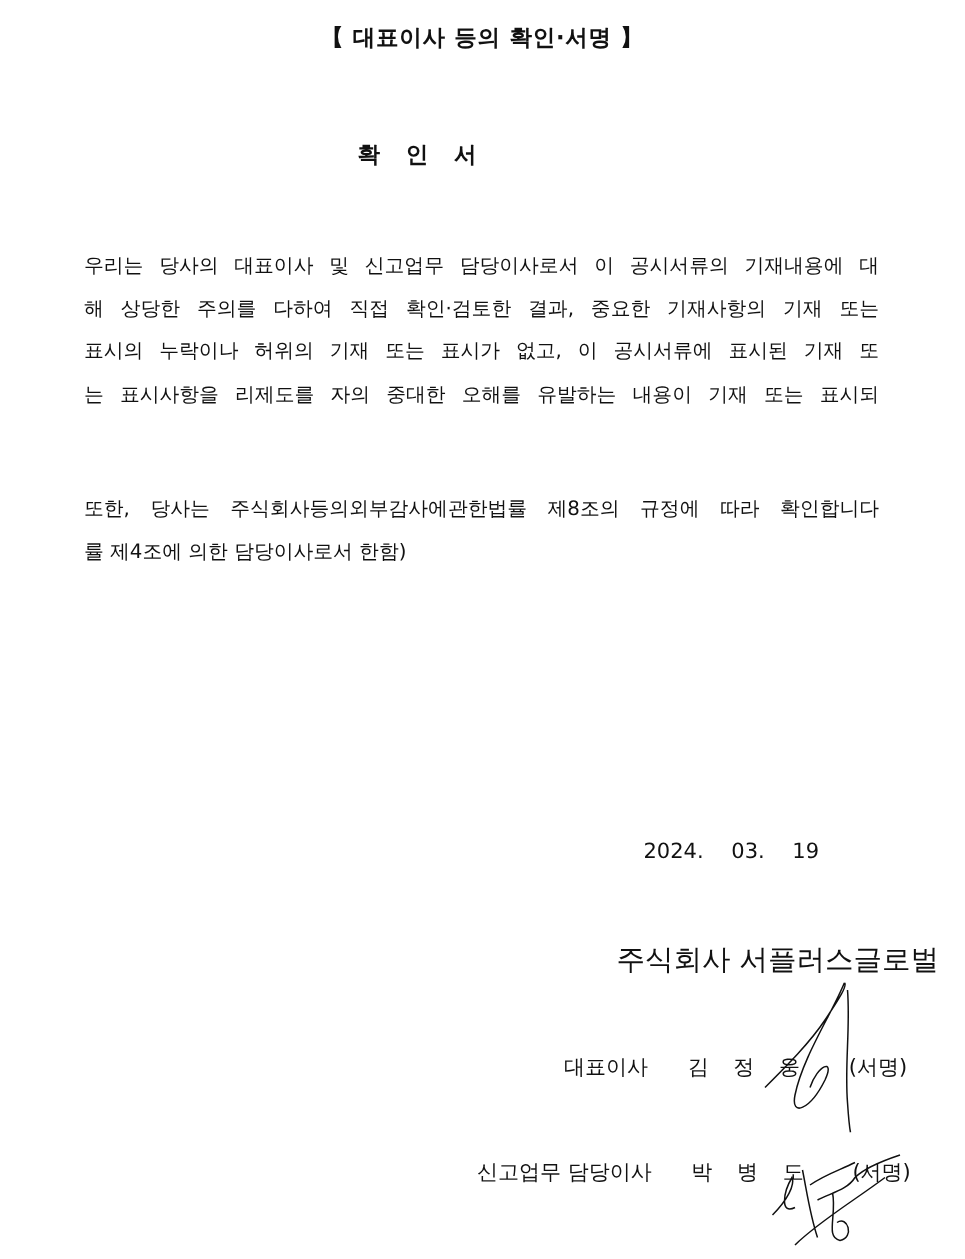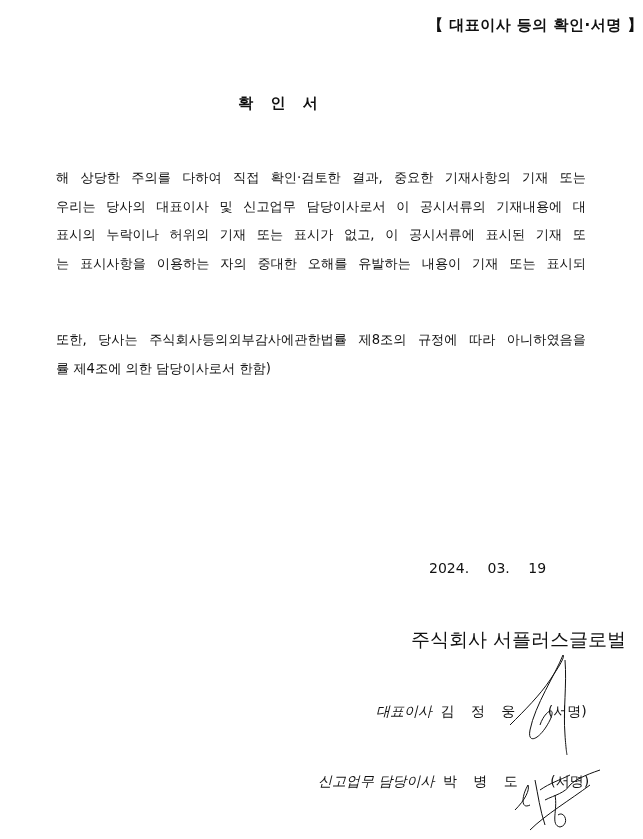--- a/index.html
+++ b/index.html
@@ -1,53 +1,53 @@
 <!DOCTYPE html>
 <html><head>
   <meta charset="utf-8">
   <style>
     html, body { margin: 0; padding: 0; background: #ffffff; }
     body { width: 643px; height: 839px; position: relative; overflow: hidden;
            font-family: "DejaVu Sans", "Liberation Sans", sans-serif; color: #111; }
-    .header-title { position: absolute; top: 16px; left: 0; width: 643px; text-align: right;
+    .header-title { position: absolute; top: 16px; left: 0; width: 643px; text-align: center;
                     font-size: 15px; font-weight: bold; letter-spacing: 0.5px; }
     .doc-title { position: absolute; top: 94px; left: 0; width: 562px; text-align: center;
                  font-size: 15px; font-weight: bold; letter-spacing: 6px; }
     .para { position: absolute; left: 56px; width: 530px; font-size: 13.2px; line-height: 28.5px; }
     .para .line { white-space: nowrap; display: block; text-align: justify; text-align-last: justify; }
     .para .line.last { text-align-last: left; }
     .para1 { top: 164px; }
     .para2 { top: 326px; }
     .date { position: absolute; top: 560px; left: 429px; font-size: 14px; word-spacing: 14px; }
     .company { position: absolute; top: 627px; left: 411px; font-size: 19px; }
     .sig-row { position: absolute; font-size: 14px; white-space: nowrap; }
     .sig-row span { display: inline-block; }
     .ceo-row { top: 703px; left: 376px; }
     .cfo-row { top: 773px; left: 318px; }
-    .role { margin-right: 4px; font-style: italic; }
+    .role { margin-right: 22px; }
     .name { letter-spacing: 6px; margin-right: 22px; }
     .seal { }
     svg.sig { position: absolute; }
   </style>
 </head>
 <body>
 
 <div class="header-title">【 대표이사 등의 확인·서명 】</div>
 
 <div class="doc-title">확 인 서</div>
 
 <div class="para para1">
+  <span class="line">우리는 당사의 대표이사 및 신고업무 담당이사로서 이 공시서류의 기재내용에 대</span>
   <span class="line">해 상당한 주의를 다하여 직접 확인·검토한 결과, 중요한 기재사항의 기재 또는</span>
-  <span class="line">우리는 당사의 대표이사 및 신고업무 담당이사로서 이 공시서류의 기재내용에 대</span>
   <span class="line">표시의 누락이나 허위의 기재 또는 표시가 없고, 이 공시서류에 표시된 기재 또</span>
-  <span class="line">는 표시사항을 이용하는 자의 중대한 오해를 유발하는 내용이 기재 또는 표시되</span>
+  <span class="line">는 표시사항을 리제도를 자의 중대한 오해를 유발하는 내용이 기재 또는 표시되</span>
 </div>
 
 <div class="para para2">
-  <span class="line">또한, 당사는 주식회사등의외부감사에관한법률 제8조의 규정에 따라 아니하였음을</span>
+  <span class="line">또한, 당사는 주식회사등의외부감사에관한법률 제8조의 규정에 따라 확인합니다</span>
   <span class="line last">률 제4조에 의한 담당이사로서 한함)</span>
 </div>
 
 <div class="date">2024. 03. 19</div>
 
 <div class="company">주식회사 서플러스글로벌</div>
 
 <div class="sig-row ceo-row">
   <span class="role">대표이사</span>
   <span class="name">김 정 웅</span>

